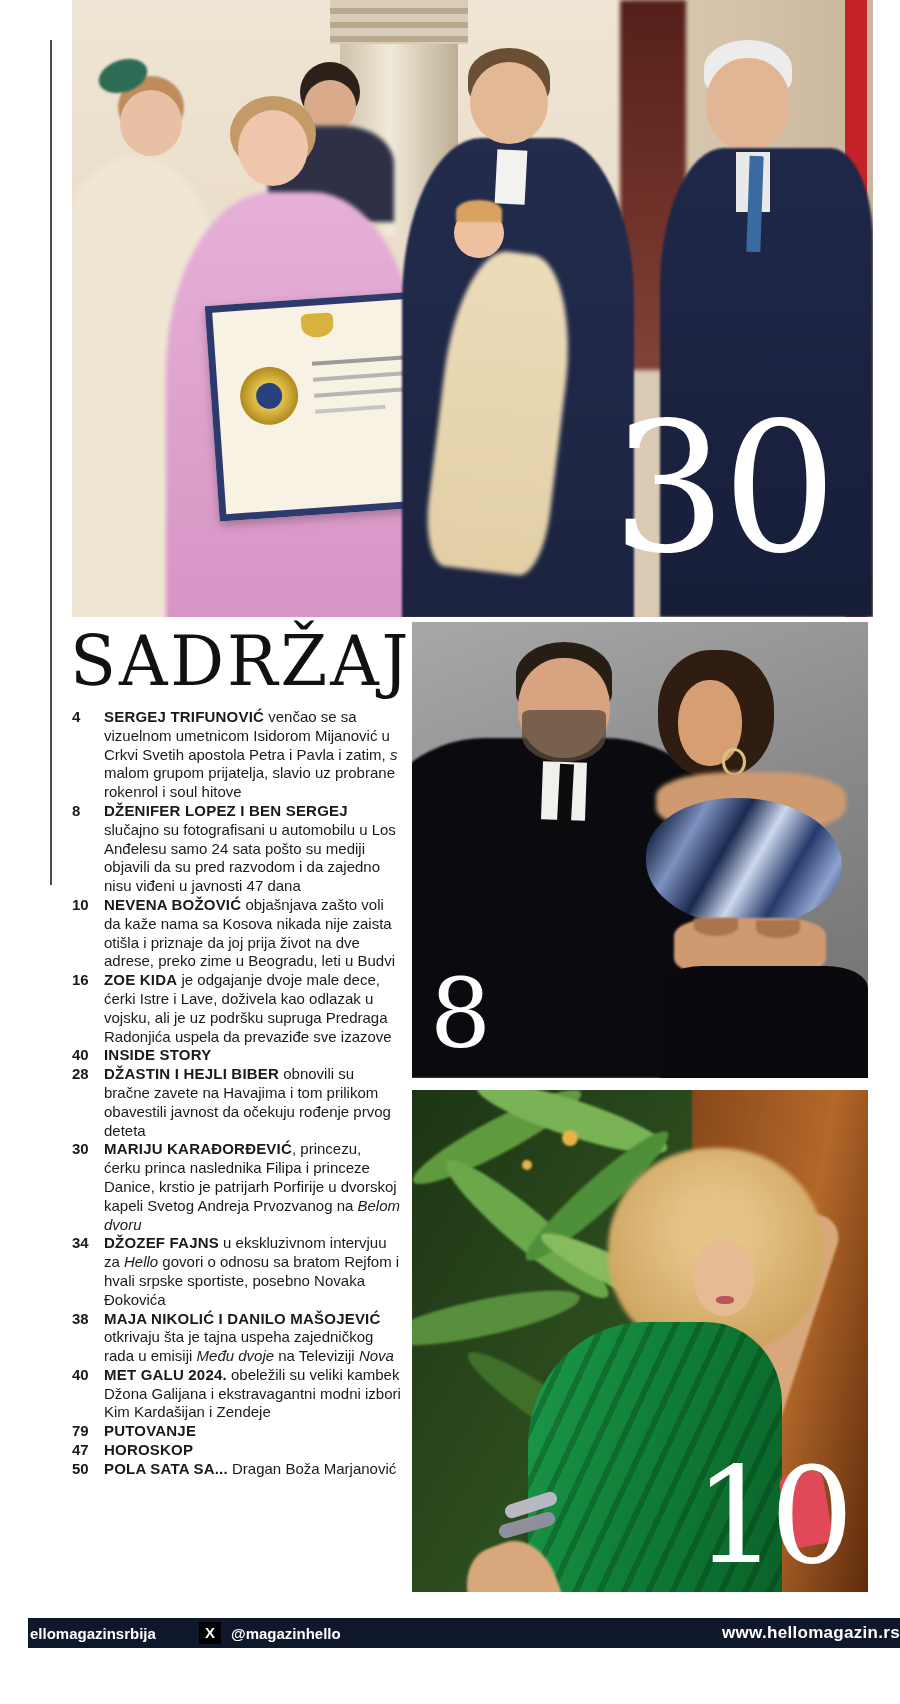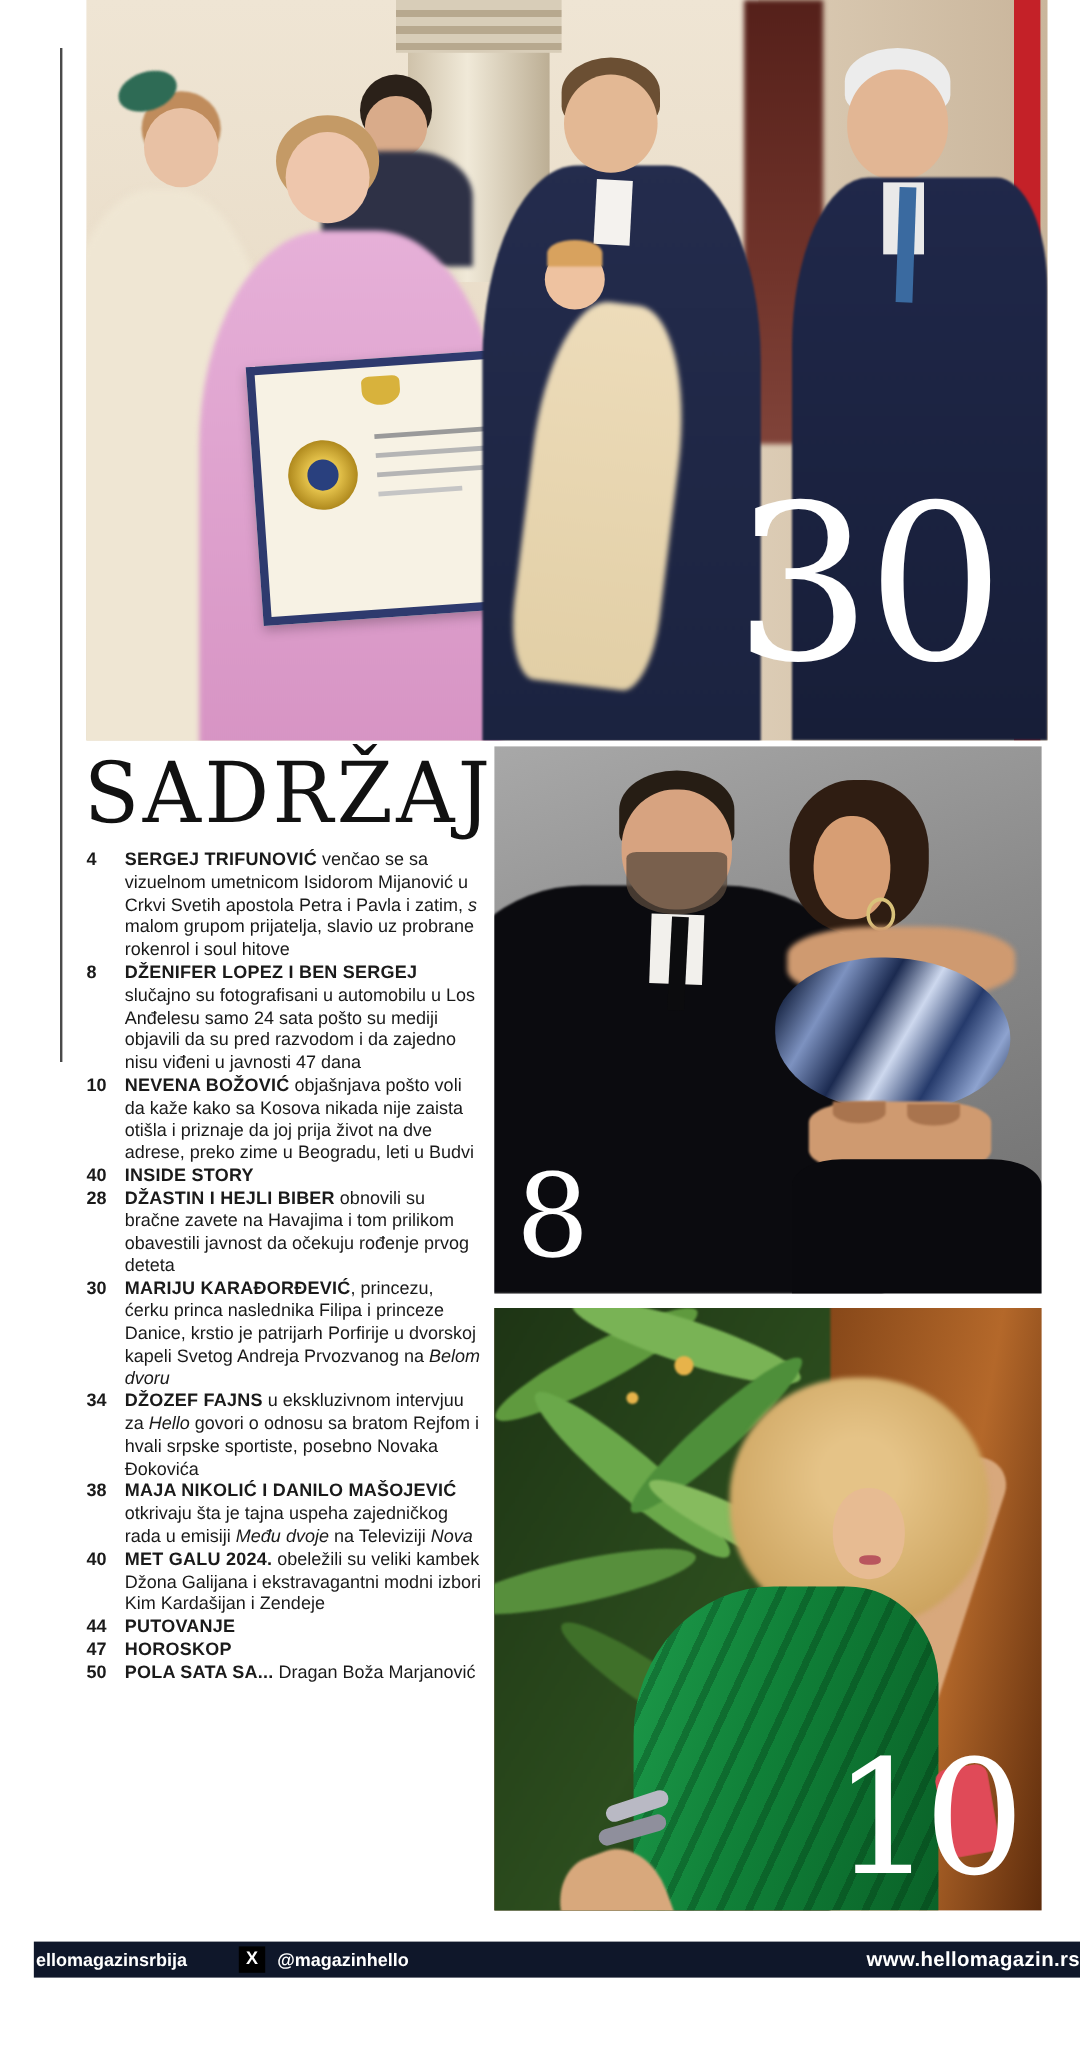--- a/index.html
+++ b/index.html
@@ -101,21 +101,25 @@
       <div class="toc-entry">
         <span class="toc-num">4</span>
         <p class="toc-text"><b>SERGEJ TRIFUNOVIĆ</b><span> venčao se sa vizuelnom umetnicom Isidorom Mijanović u Crkvi Svetih apostola Petra i Pavla i zatim, </span><i>s</i><span> malom grupom prijatelja, slavio uz probrane rokenrol i soul hitove</span></p>
       </div>
       <div class="toc-entry">
         <span class="toc-num">8</span>
         <p class="toc-text"><b>DŽENIFER LOPEZ I BEN SERGEJ</b><span> slučajno su fotografisani u automobilu u Los Anđelesu samo 24 sata pošto su mediji objavili da su pred razvodom i da zajedno nisu viđeni u javnosti 47 dana</span></p>
       </div>
       <div class="toc-entry">
         <span class="toc-num">10</span>
-        <p class="toc-text"><b>NEVENA BOŽOVIĆ</b><span> objašnjava pošto voli da kaže kako sa Kosova nikada nije zaista otišla i priznaje da joj prija život na dve adrese, preko zime u Beogradu, leti u Budvi</span></p>
+        <p class="toc-text"><b>NEVENA BOŽOVIĆ</b><span> objašnjava zašto voli da kaže nama sa Kosova nikada nije zaista otišla i priznaje da joj prija život na dve adrese, preko zime u Beogradu, leti u Budvi</span></p>
+      </div>
+      <div class="toc-entry">
+        <span class="toc-num">16</span>
+        <p class="toc-text"><b>ZOE KIDA</b><span> je odgajanje dvoje male dece, ćerki Istre i Lave, doživela kao odlazak u vojsku, ali je uz podršku supruga Predraga Radonjića uspela da prevaziđe sve izazove</span></p>
       </div>
       <div class="toc-entry">
         <span class="toc-num">40</span>
         <p class="toc-text"><b>INSIDE STORY</b></p>
       </div>
       <div class="toc-entry">
         <span class="toc-num">28</span>
         <p class="toc-text"><b>DŽASTIN I HEJLI BIBER</b><span> obnovili su bračne zavete na Havajima i tom prilikom obavestili javnost da očekuju rođenje prvog deteta</span></p>
       </div>
       <div class="toc-entry">
@@ -128,21 +132,21 @@
       </div>
       <div class="toc-entry">
         <span class="toc-num">38</span>
         <p class="toc-text"><b>MAJA NIKOLIĆ I DANILO MAŠOJEVIĆ</b><span> otkrivaju šta je tajna uspeha zajedničkog rada u emisiji </span><i>Među dvoje</i><span> na Televiziji </span><i>Nova</i></p>
       </div>
       <div class="toc-entry">
         <span class="toc-num">40</span>
         <p class="toc-text"><b>MET GALU 2024.</b><span> obeležili su veliki kambek Džona Galijana i ekstravagantni modni izbori Kim Kardašijan i Zendeje</span></p>
       </div>
       <div class="toc-entry">
-        <span class="toc-num">44</span>
+        <span class="toc-num">79</span>
         <p class="toc-text"><b>PUTOVANJE</b></p>
       </div>
       <div class="toc-entry">
         <span class="toc-num">47</span>
         <p class="toc-text"><b>HOROSKOP</b></p>
       </div>
       <div class="toc-entry">
         <span class="toc-num">50</span>
         <p class="toc-text"><b>POLA SATA SA...</b><span> Dragan Boža Marjanović</span></p>
       </div>

